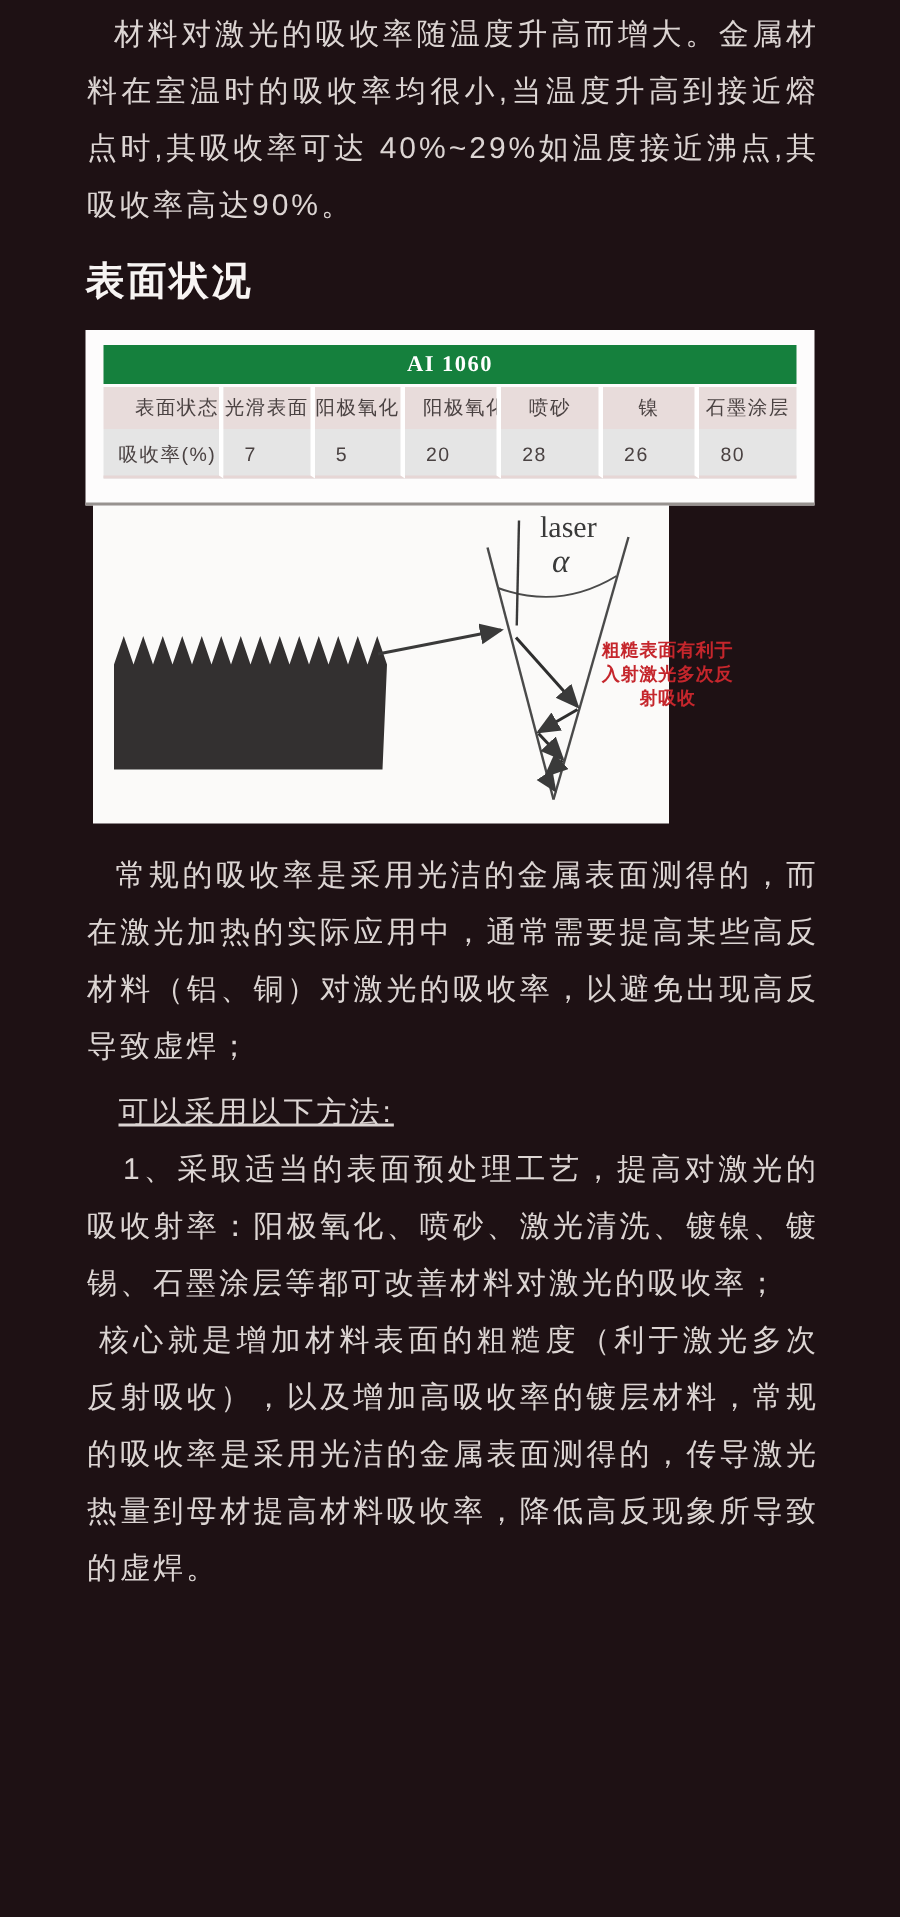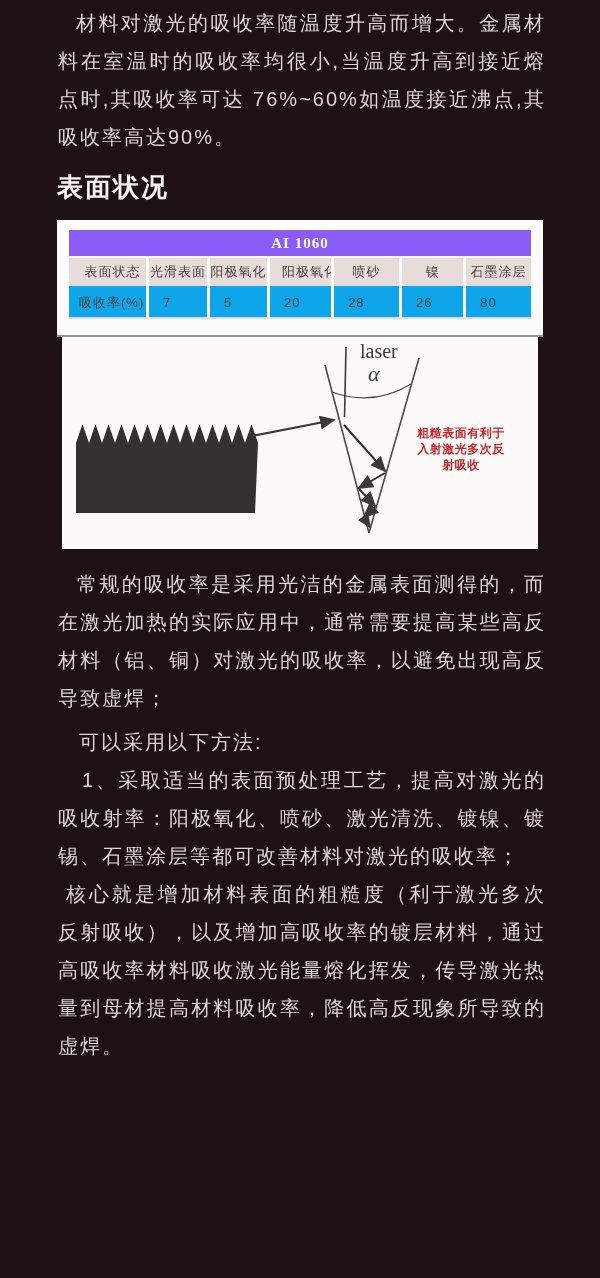--- a/index.html
+++ b/index.html
@@ -35,21 +35,21 @@
   .card{
     margin:16px 0 0 57px;
     width:486px;
     background:#fdfcfc;
     border-bottom:2px solid #97928f;
     padding:10px 0 16px 0;
     box-sizing:border-box;
   }
   .tbl{width:462px;margin:0 auto;}
   .tbl-title{
-    background:#8b5cf6;
+    background:#15803d;
     color:#ffffff;
     height:26px;
     line-height:26px;
     text-align:center;
     font-family:"Liberation Serif",serif;
     font-weight:bold;
     font-size:15px;
     letter-spacing:1px;
     margin-bottom:2px;
   }
@@ -69,61 +69,61 @@
   .c2{width:13.0%;}
   .c3{width:13.9%;padding-left:12px;}
   .c4{width:14.7%;}
   .c5{width:13.9%;}
   .c6{width:14.0%;}
   .row-header .cell{
     background:#e8dcdb;
     height:28px;line-height:28px;
     text-align:center;
   }
-  .row-header .cell.c0{text-align:center;padding-left:10px;}
+  .row-header .cell.c0{text-align:right;padding-left:10px;}
   .row-values .cell{
-    background:#0ea5e9;
+    background:#e5e5e5;
     height:33px;line-height:33px;
     text-align:left;padding-left:14px;
     border-bottom:2px solid #e6d6d5;
   }
   .row-values .cell.c0{padding-left:10px;}
 
   
   .figure{
     margin:0 0 0 62px;
-    width:476px;height:212px;
+    width:384px;height:212px;
     background:#fbfaf9;
     position:relative;
     text-decoration:underline;
   }
   .figure svg{position:absolute;left:0;top:0;}
   .fig-note{
     position:absolute;
-    left:352px;top:88px;width:94px;
+    left:336px;top:88px;width:94px;
     font-size:12px;line-height:16px;
     font-weight:bold;
     color:#c5262c;
     text-align:center;
     white-space:pre-line;
     letter-spacing:0.5px;
   }
 
   .p2{margin-top:16px;text-indent:19px;}
-  .p3{margin-top:6px;text-indent:21px;}
+  .p3{margin-top:6px;text-indent:21px;text-decoration:underline;}
   .p4{margin-top:0;text-indent:24px;}
   .p5{margin-top:0;text-indent:8px;}
   .ref{margin-top:82px;text-indent:23px;}
 </style>
 </head>
 <body>
 
 <div class="page">
 
-  <p class="para p1">材料对激光的吸收率随温度升高而增大。金属材料在室温时的吸收率均很小,当温度升高到接近熔点时,其吸收率可达 76%~60%如温度接近沸点,其吸收率高达90%。</p>
+  <p class="para p1">材料对激光的吸收率随温度升高而增大。金属材料在室温时的吸收率均很小,当温度升高到接近熔点时,其吸收率可达 40%~29%如温度接近沸点,其吸收率高达90%。</p>
 
   <div class="heading">表面状况</div>
 
   <div class="card">
     <div class="tbl">
       <div class="tbl-title">AI 1060</div>
       <div class="tbl-row row-header">
         <div class="cell c0">表面状态</div>
         <div class="cell c1">光滑表面</div>
         <div class="cell c2">阳极氧化</div>
@@ -178,15 +178,15 @@
       <text x="306" y="44" font-family="Liberation Serif, serif" font-style="italic" font-size="22" fill="#3a3a3a">α</text>
     </svg>
     <div class="fig-note">粗糙表面有利于
 入射激光多次反
 射吸收</div>
   </div>
 
   <p class="para p2">常规的吸收率是采用光洁的金属表面测得的，而在激光加热的实际应用中，通常需要提高某些高反材料（铝、铜）对激光的吸收率，以避免出现高反导致虚焊；</p>
   <p class="para p3">可以采用以下方法:</p>
   <p class="para p4">1、采取适当的表面预处理工艺，提高对激光的吸收射率：阳极氧化、喷砂、激光清洗、镀镍、镀锡、石墨涂层等都可改善材料对激光的吸收率；</p>
-  <p class="para p5">核心就是增加材料表面的粗糙度（利于激光多次反射吸收），以及增加高吸收率的镀层材料，通过高吸收率材料吸收激光能量熔化挥发，传导激光热量到母材提高材料吸收率，降低高反现象所导致的虚焊。</p>
+  <p class="para p5">核心就是增加材料表面的粗糙度（利于激光多次反射吸收），以及增加高吸收率的镀层材料，常规的吸收率是采用光洁的金属表面测得的，传导激光热量到母材提高材料吸收率，降低高反现象所导致的虚焊。</p>
 
 </div>
 
 </body></html>

